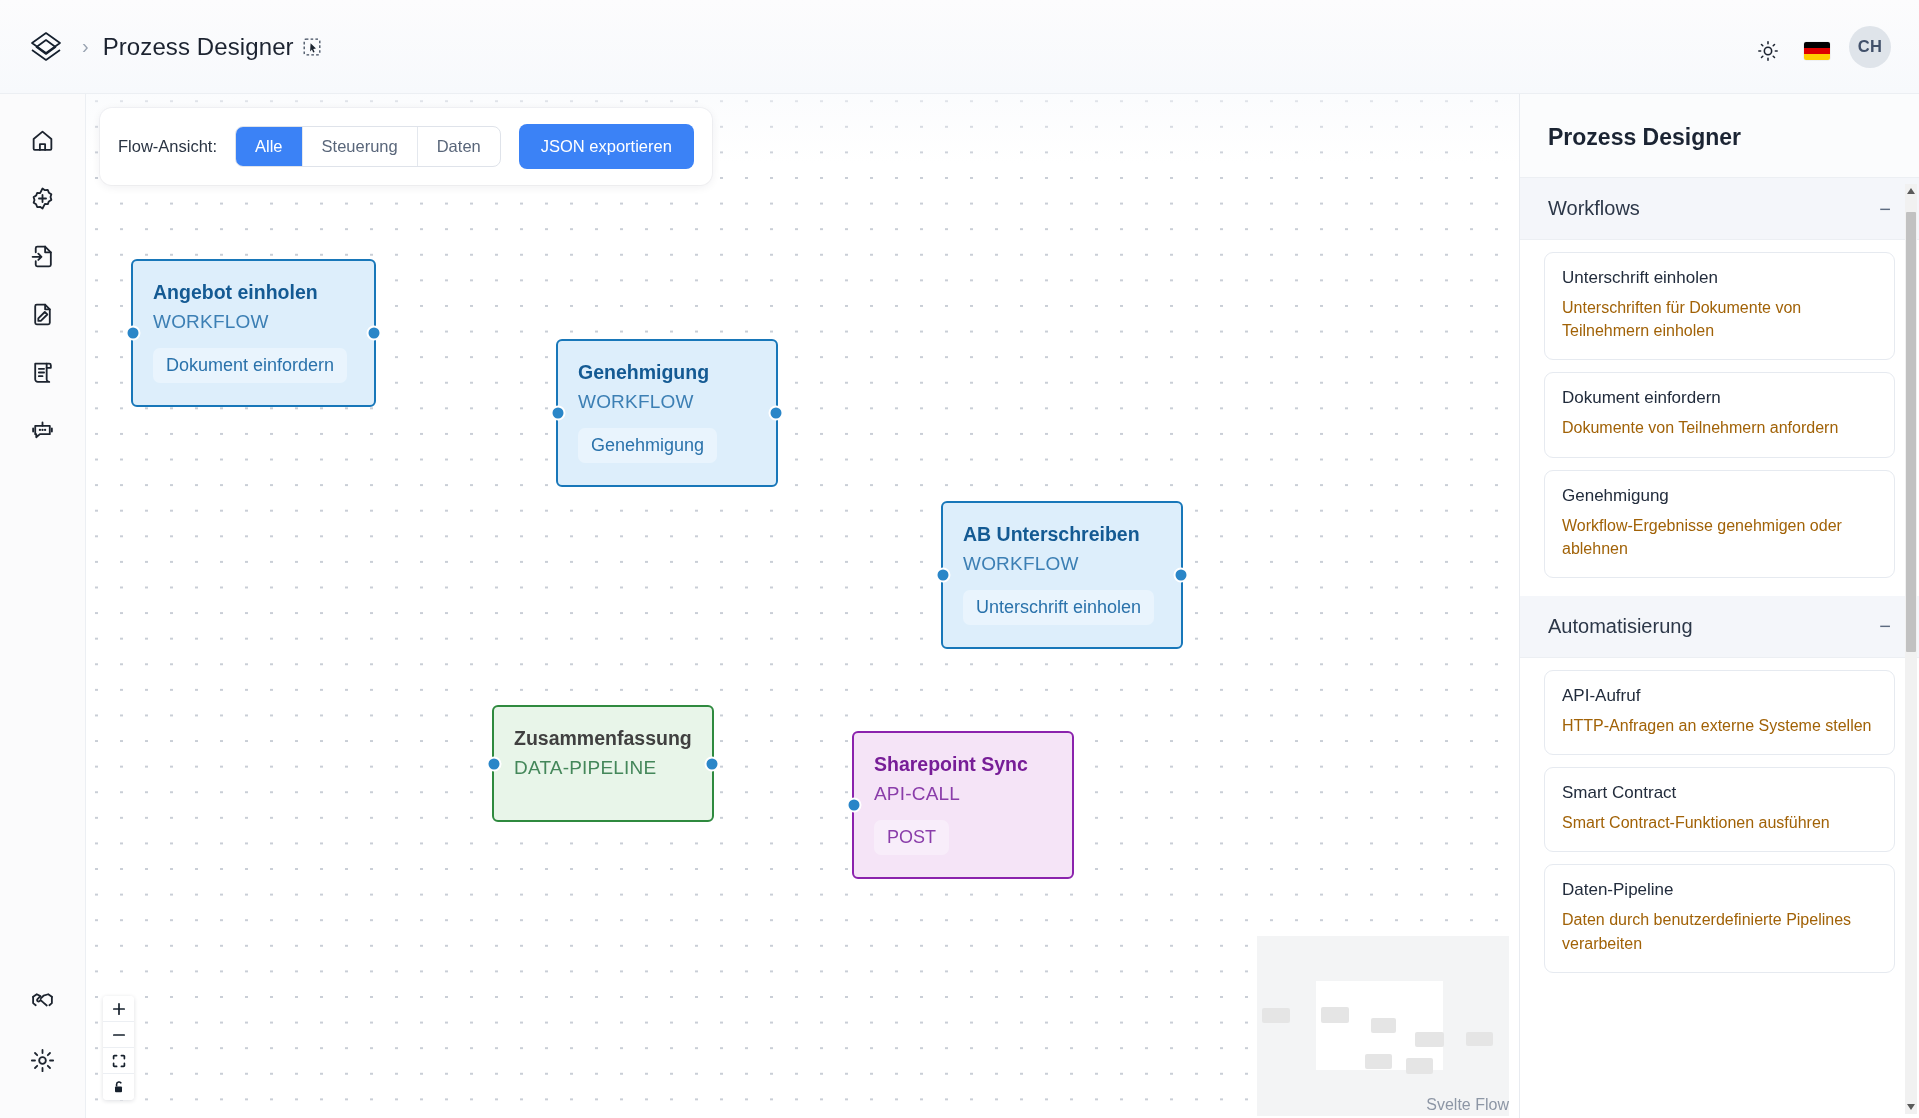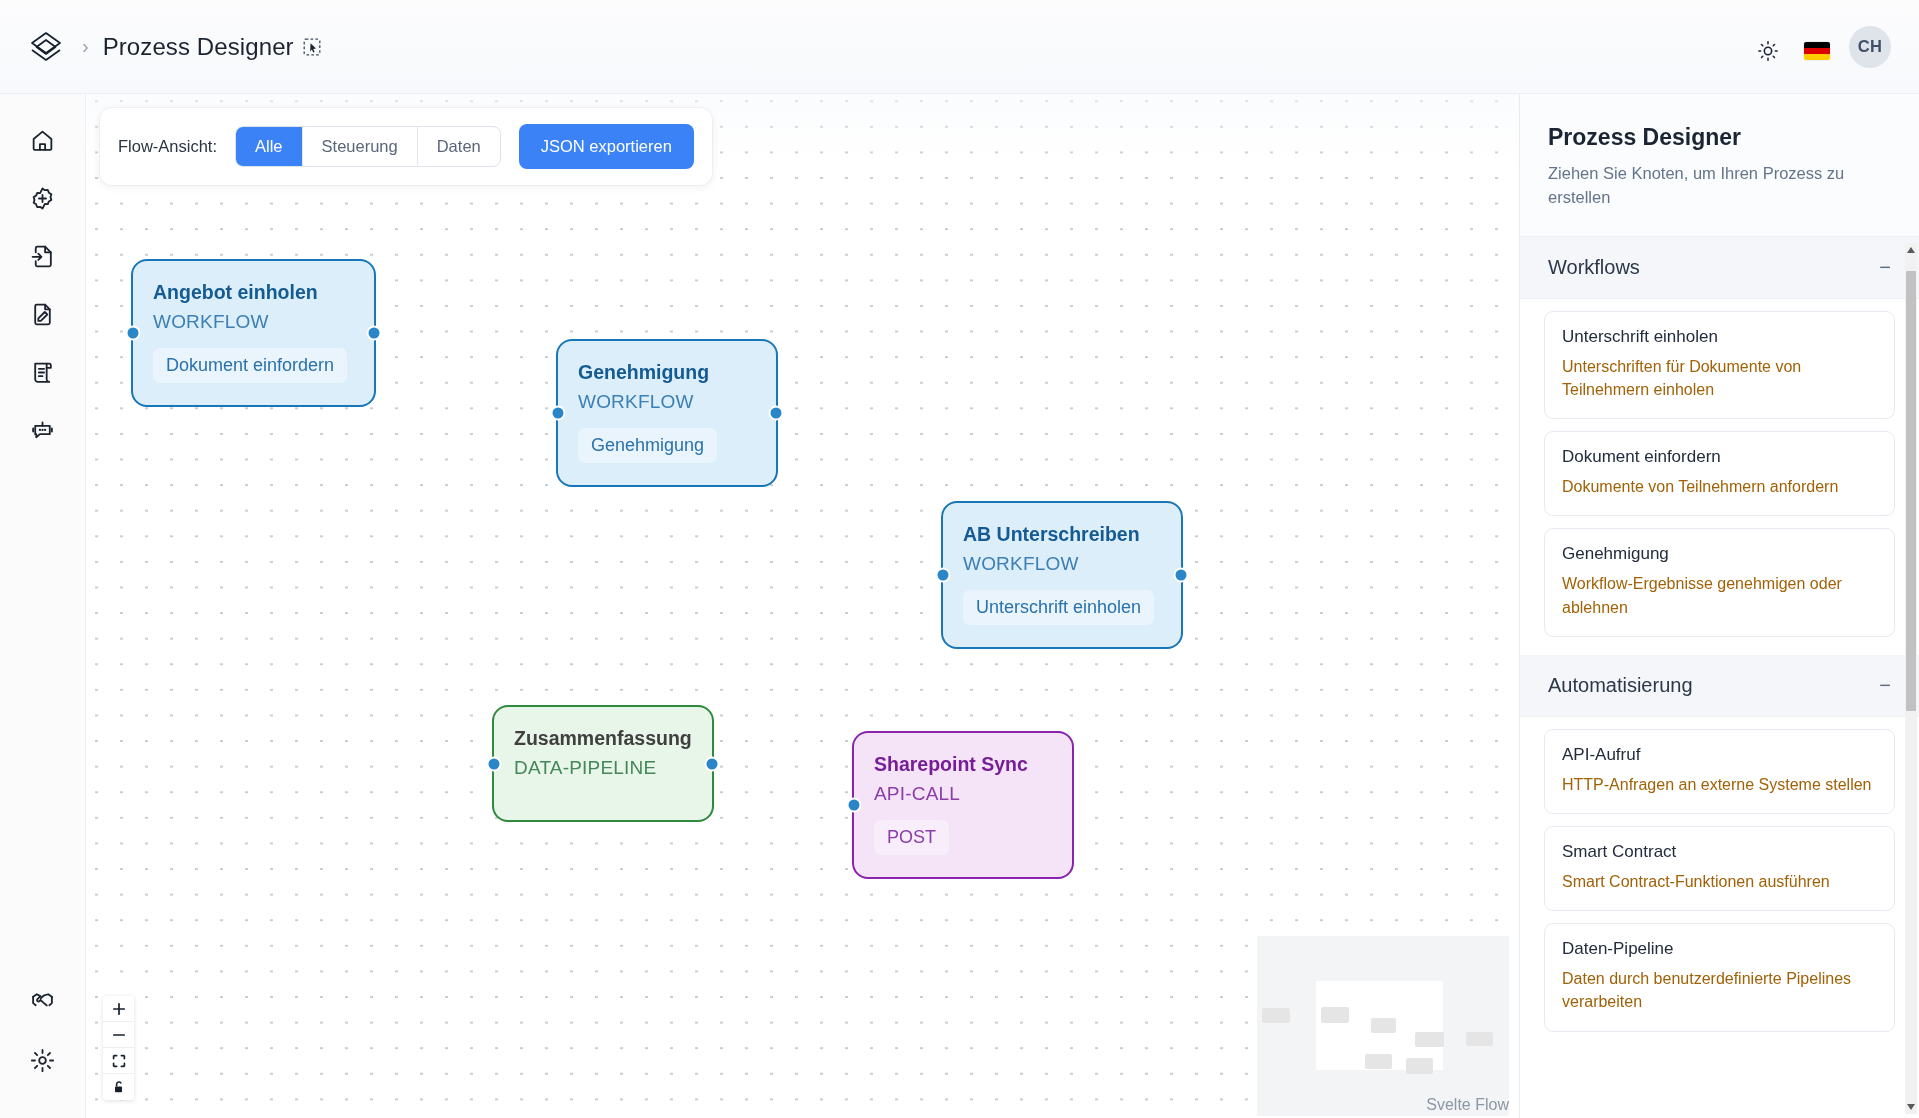--- a/index.html
+++ b/index.html
@@ -75,21 +75,21 @@
     border-right: 1px solid #e4e8ee;
   }
   .seg button:last-child { border-right: 0; }
   .seg button.active { background: #3b82f6; color: #fff; }
   .export-btn {
     border: 0; background: #3b82f6; color: #fff; font-family: inherit;
     font-size: 16.5px; padding: 13px 22px; border-radius: 8px; cursor: pointer;
   }
 
   
-  .node { position: absolute; border-radius: 16px; border-width: 2.5px; border-style: solid; z-index: 8; cursor: grab; }
+  .node { position: absolute; border-radius: 6px; border-width: 2.5px; border-style: solid; z-index: 8; cursor: grab; }
   .node .n-title { font-size: 19.5px; font-weight: 700; line-height: 1.15; }
   .node .n-type { font-size: 19px; line-height: 1.2; margin-top: 8px; letter-spacing: .2px; }
   .node .n-chip { display: inline-block; margin-top: 14px; padding: 7px 13px; border-radius: 7px; font-size: 18px; line-height: 1.15; }
   .node .n-inner { padding: 20px 20px 18px 20px; }
   .n-blue { background: #ddeefb; border-color: #1877b9; }
   .n-blue .n-title { color: #145a93; }
   .n-blue .n-type { color: #3c7fb4; }
   .n-blue .n-chip { background: #e9f4fd; color: #2a72ab; }
   .n-green { background: #e8f5e9; border-color: #2f8a3f; }
   .n-green .n-title { color: #404040; }
@@ -375,21 +375,20 @@
         <div class="mm-node" style="left:209px; top:96px; width:27px; height:14px;"></div>
         <div class="mm-node" style="left:108px; top:118px; width:27px; height:15px;"></div>
         <div class="mm-node" style="left:149px; top:122px; width:27px; height:16px;"></div>
       </div>
       <div class="attrib">Svelte Flow</div>
     </div>
 
     <div class="panel">
       <div class="panel-head">
         <div class="panel-title">Prozess Designer</div>
-        <div class="panel-sub">Ziehen Sie Knoten, um Ihren Prozess zu erstellen</div>
       </div>
 
       <div class="panel-scroll">
 
         <div class="sec-head">
           <span class="sec-title">Workflows</span>
           <span class="sec-toggle">−</span>
         </div>
         <div class="sec-body">
           <div class="palette-item">

